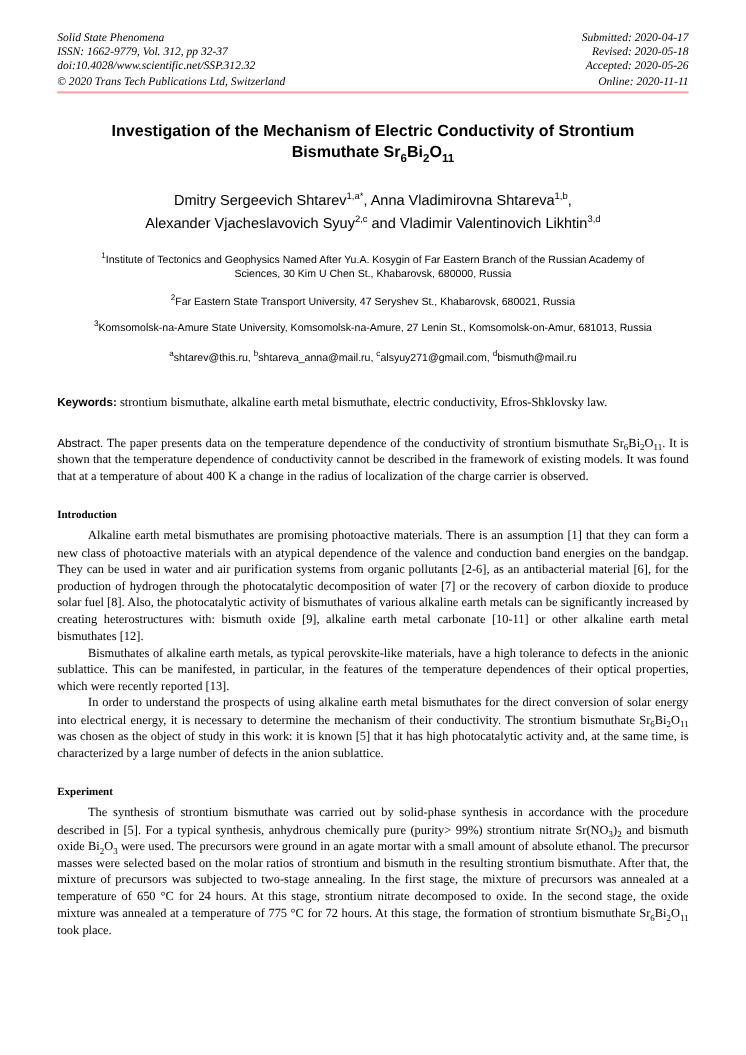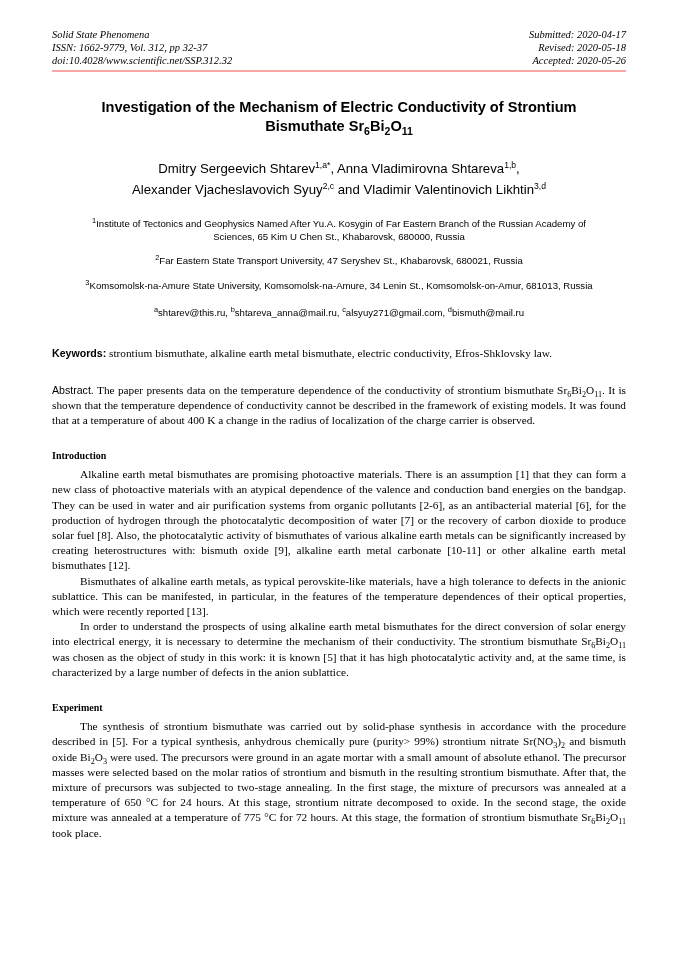--- a/index.html
+++ b/index.html
@@ -145,45 +145,49 @@
       <div class="hright">Submitted: 2020-04-17</div>
     </div>
     <div class="hrow">
       <div class="hleft">ISSN: 1662-9779, Vol. 312, pp 32-37</div>
       <div class="hright">Revised: 2020-05-18</div>
     </div>
     <div class="hrow">
       <div class="hleft">doi:10.4028/www.scientific.net/SSP.312.32</div>
       <div class="hright">Accepted: 2020-05-26</div>
     </div>
+    <div class="hrow">
+      <div class="hleft">© 2020 Trans Tech Publications Ltd, Switzerland</div>
+      <div class="hright">Online: 2020-11-11</div>
+    </div>
   </div>
 
   <div class="title">
     <span>Investigation of the Mechanism of Electric Conductivity of Strontium</span><br>
     <span>Bismuthate Sr</span><sub>6</sub><span>Bi</span><sub>2</sub><span>O</span><sub>11</sub>
   </div>
 
   <div class="authors">
     <div>
       <span>Dmitry Sergeevich Shtarev</span><sup>1,a*</sup><span>, Anna Vladimirovna Shtareva</span><sup>1,b</sup><span>,</span>
     </div>
     <div>
       <span>Alexander Vjacheslavovich Syuy</span><sup>2,c</sup><span> and Vladimir Valentinovich Likhtin</span><sup>3,d</sup>
     </div>
   </div>
 
   <div class="affils">
     <div class="affil">
-      <sup>1</sup><span>Institute of Tectonics and Geophysics Named After Yu.A. Kosygin of Far Eastern Branch of the Russian Academy of Sciences, 65 Kim U Chen St., Khabarovsk, 680000, Russia</span>
+      <sup>1</sup><span>Institute of Tectonics and Geophysics Named After Yu.A. Kosygin of Far Eastern Branch of the Russian Academy of Sciences, 30 Kim U Chen St., Khabarovsk, 680000, Russia</span>
     </div>
     <div class="affil">
       <sup>2</sup><span>Far Eastern State Transport University, 47 Seryshev St., Khabarovsk, 680021, Russia</span>
     </div>
     <div class="affil">
-      <sup>3</sup><span>Komsomolsk-na-Amure State University, Komsomolsk-na-Amure, 34 Lenin St., Komsomolsk-on-Amur, 681013, Russia</span>
+      <sup>3</sup><span>Komsomolsk-na-Amure State University, Komsomolsk-na-Amure, 27 Lenin St., Komsomolsk-on-Amur, 681013, Russia</span>
     </div>
   </div>
 
   <div class="emails">
     <sup>a</sup><span>shtarev@this.ru, </span><sup>b</sup><span>shtareva_anna@mail.ru, </span><sup>c</sup><span>alsyuy271@gmail.com, </span><sup>d</sup><span>bismuth@mail.ru</span>
   </div>
 
   <div class="keywords">
     <span class="lbl">Keywords:</span><span> strontium bismuthate, alkaline earth metal bismuthate, electric conductivity, Efros-Shklovsky law.</span>
   </div>

